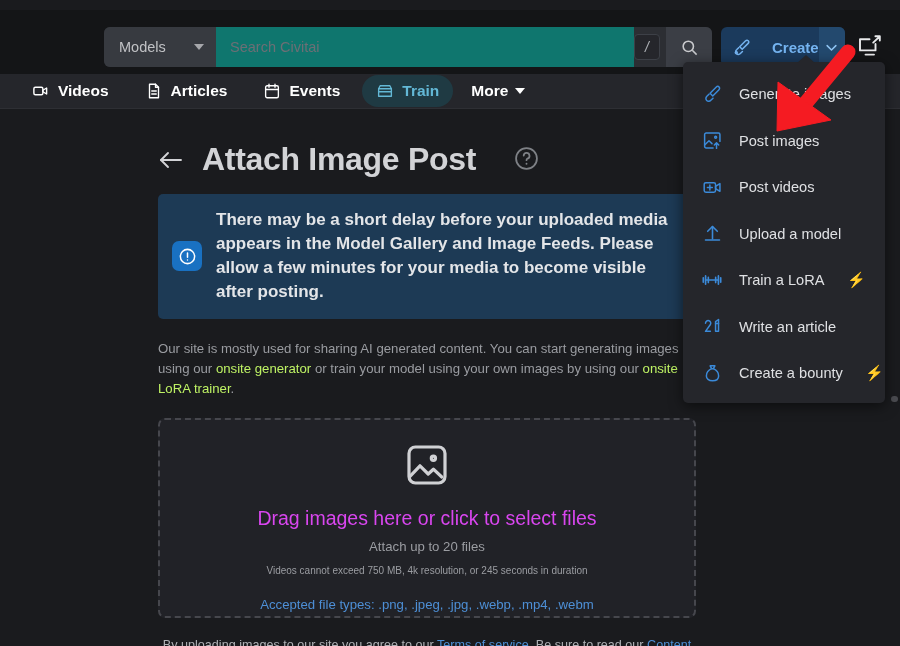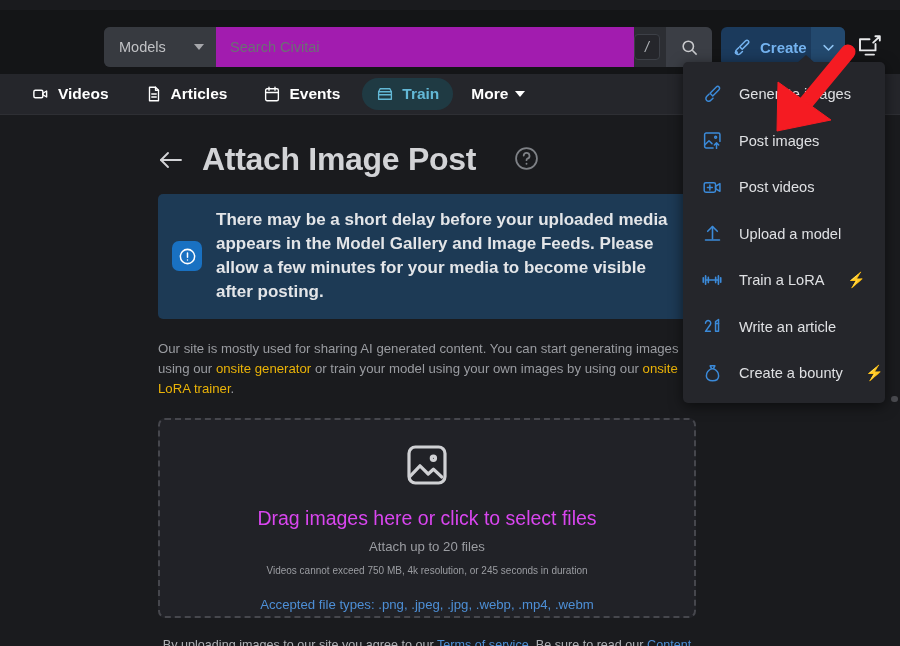--- a/index.html
+++ b/index.html
@@ -29,21 +29,21 @@
     display: flex; align-items: center; justify-content: space-between;
     padding: 0 12px 0 15px;
     color: #c1c2c5; font-size: 14.5px; font-weight: 500;
     cursor: pointer;
   }
   .chev-sm {
     width: 0; height: 0; border-left: 5px solid transparent;
     border-right: 5px solid transparent; border-top: 6px solid #a6a7ab;
   }
   .search-input {
-    flex: 1; background: #a21caf; border: none; outline: none;
+    flex: 1; background: #0f766e; border: none; outline: none;
     color: #c1c2c5; font-size: 14.5px; padding: 0 14px;
     font-family: "Liberation Sans", sans-serif;
   }
   .search-input::placeholder { color: #6c6f75; }
   .slash-key {
     align-self: center; width: 26px; height: 26px; margin-right: 6px;
     background: #25262b; border: 1px solid #3d4047; border-radius: 4px;
     color: #adb0b5; font-size: 14px; font-style: italic;
     display: flex; align-items: center; justify-content: center;
   }
@@ -56,32 +56,32 @@
   
   .create-btn {
     position: absolute; left: 721px; top: 17px;
     height: 40px; width: 124px;
     background: #1b3a5c; border-radius: 6px;
     display: flex; align-items: center;
     color: #74b3f0; font-size: 15px; font-weight: 600;
     cursor: pointer; overflow: hidden;
   }
   .create-btn .brush { margin-left: 11px; display: flex; }
-  .create-btn .clabel { margin-left: 9px; }
+  .create-btn .clabel { margin-left: 21px; }
   .create-caret {
     margin-left: auto; width: 34px; height: 40px; background: #23496e;
     display: flex; align-items: center; justify-content: center;
   }
   .cast-icon {
     position: absolute; left: 857px; top: 25px; cursor: pointer;
   }
 
   
   .navbar {
-    position: absolute; top: 74px; left: 0; width: 900px; height: 41px;
+    position: absolute; top: 74px; left: 0; width: 900px; height: 35px;
     background: #25262b;
     display: flex; align-items: center; gap: 8px; padding-left: 18px;
     border-bottom: 1px solid #2e2f34;
   }
   .nav-item {
     display: flex; align-items: center; gap: 8px;
     padding: 7px 14px; border-radius: 20px;
     color: #ffffff; font-size: 15.5px; font-weight: 700;
     cursor: pointer; white-space: nowrap;
   }
@@ -108,21 +108,21 @@
     margin-top: 16px; background: #1d3a55; border-radius: 5px;
     display: flex; align-items: center; gap: 14px; padding: 14px 16px 14px 14px;
   }
   .alert-icon {
     width: 30px; height: 30px; border-radius: 7px; background: #1971c2;
     display: flex; align-items: center; justify-content: center; flex: 0 0 30px;
   }
   .alert-text { color: #e3e5e8; font-size: 17px; font-weight: 700; line-height: 1.42; }
 
   .blurb { margin-top: 20px; color: #9a9ca1; font-size: 13.2px; line-height: 1.55; }
-  .blurb a { color: #eab308; text-decoration: none; }
+  .blurb a { color: #bef264; text-decoration: none; }
 
   .dropzone {
     margin-top: 18px; height: 200px;
     border: 2px dashed #46474d; border-radius: 7px;
     background: #212227;
     display: flex; flex-direction: column; align-items: center;
     cursor: pointer;
   }
   .dz-icon { margin-top: 21px; }
   .dz-title { margin-top: 14px; color: #d946ef; font-size: 19.5px; font-weight: 400; }

